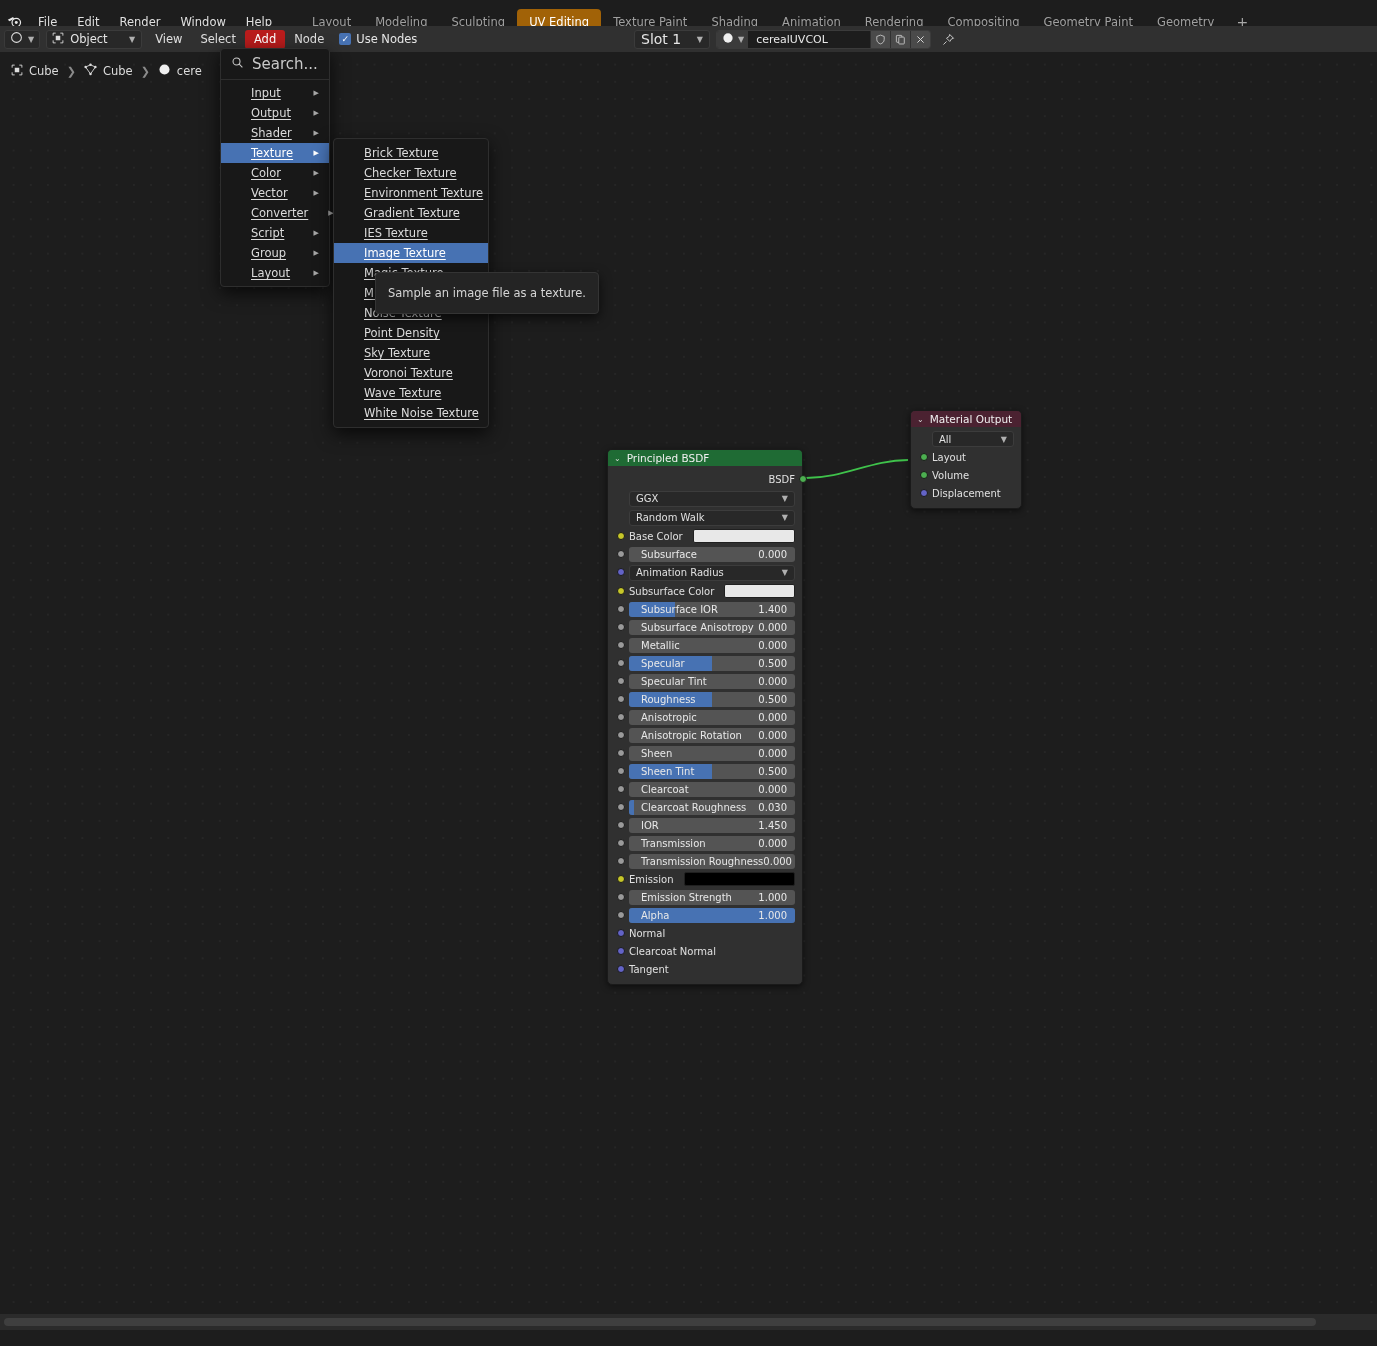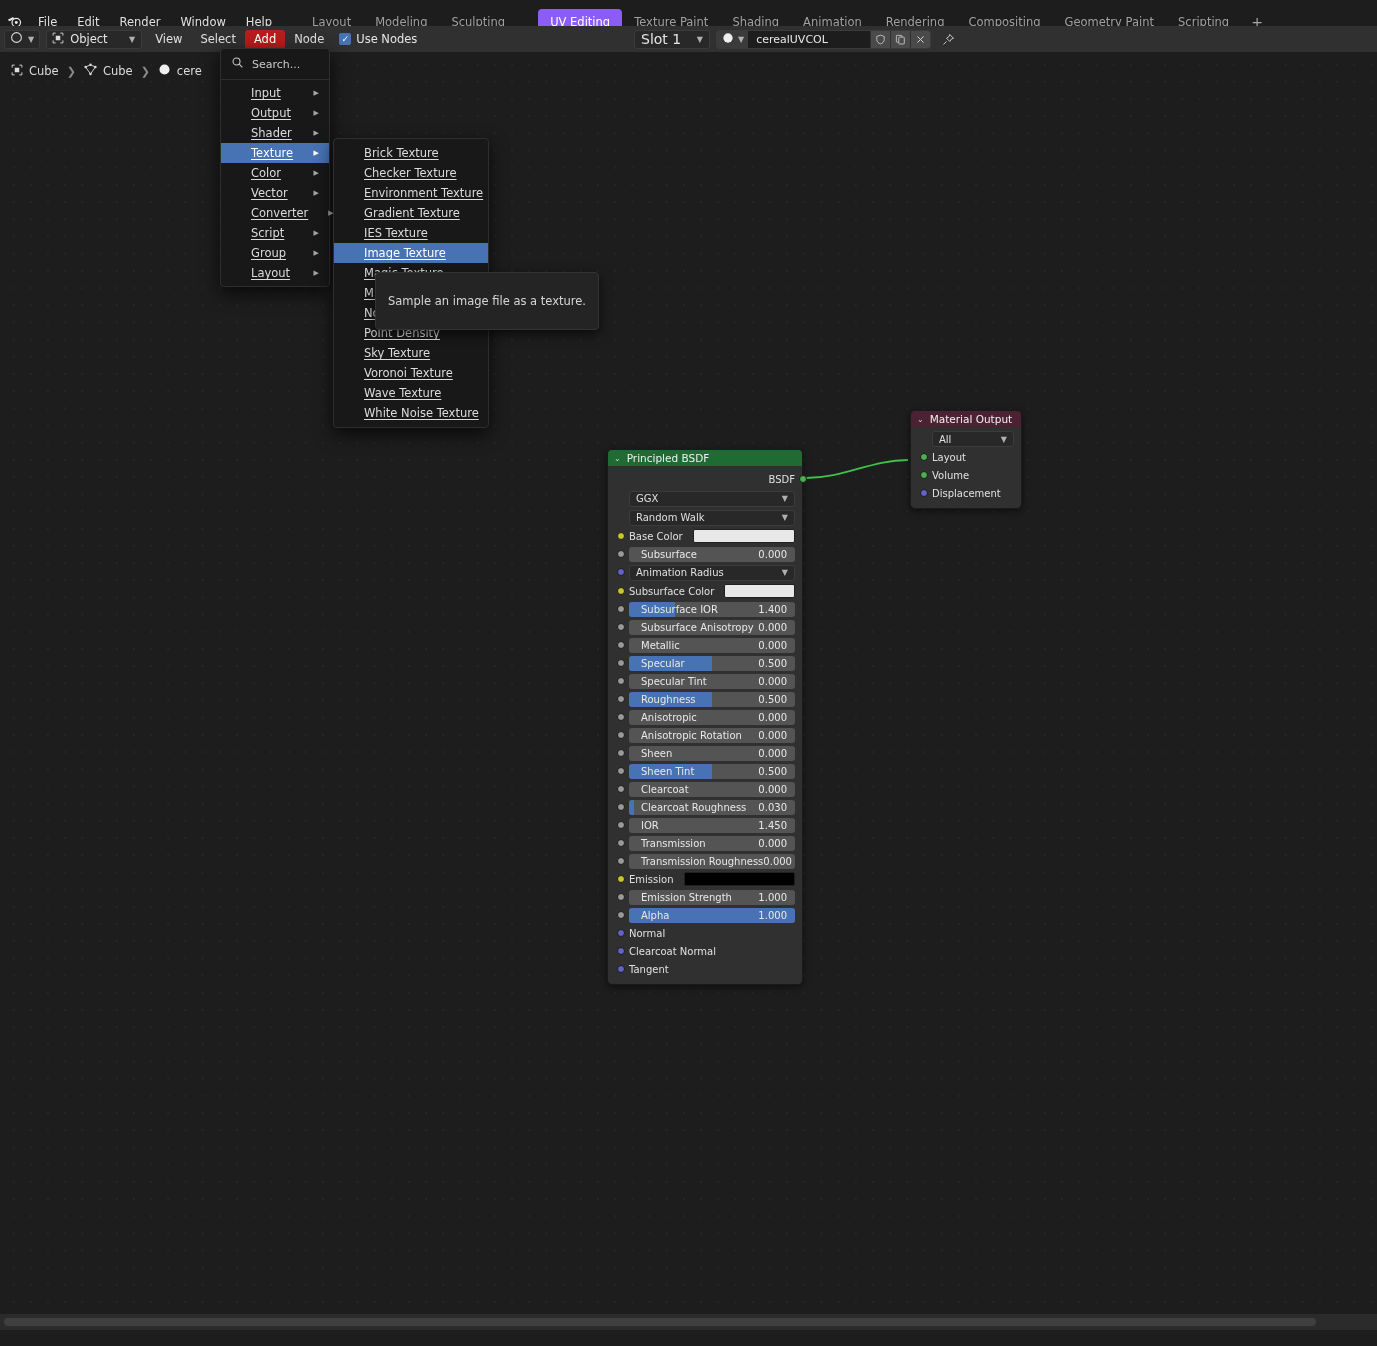--- a/index.html
+++ b/index.html
@@ -27,21 +27,21 @@
     padding: 0 10px; height: 20px; line-height: 20px;
     color: #e0e0e0; font-size: 11.5px; border-radius: 3px;
     white-space: nowrap; cursor: default;
   }
   .ws-tabs { display: flex; align-items: stretch; height: 26px; margin-left: 18px; }
   .ws-tab {
     padding: 0 12px; display: flex; align-items: center;
     color: #a0a0a0; font-size: 11.5px; white-space: nowrap;
     border-radius: 4px 4px 0 0;
   }
-  .ws-tab.active { background: #8b5cf6; color: #ffffff; margin-left: 21px; }
+  .ws-tab.active { background: #a16207; color: #ffffff; }
   .ws-plus { padding: 0 10px; display: flex; align-items: center; color: #a8a8a8; font-size: 14px; }
 
   
   .edheader {
     position: absolute; left: 0; top: 26px; width: 1377px; height: 26px;
     background: #303030; display: flex; align-items: center; padding-left: 4px;
   }
   .hdr-btn {
     display: flex; align-items: center; gap: 3px;
     height: 19px; padding: 0 5px; border-radius: 3px;
@@ -185,28 +185,28 @@
     padding: 0 10px 0 30px; font-size: 11.5px; color: #dcdcdc;
     white-space: nowrap; position: relative;
   }
   .mrow .sub-arrow {
     margin-left: auto; padding-left: 20px; font-size: 7px; color: #a5a5a5;
   }
   .mrow.sel { background: #4772b3; color: #ffffff; }
   .mrow.sel .sub-arrow { color: #ffffff; }
   .msearch {
     display: flex; align-items: center; gap: 8px; height: 24px;
-    padding: 0 10px; color: #c9c9c9; font-size: 11px;
+    padding: 0 10px; color: #c9c9c9; font-size: 15px;
   }
   .mdiv { height: 1px; background: #2e2e2e; margin: 3px 0; }
   .uline { text-decoration: underline; text-underline-offset: 2px; }
 
   .tooltip {
     position: absolute; background: #242424; border: 1px solid #343434;
-    border-radius: 4px; padding: 21px 12px; font-size: 11.5px; color: #d5d5d5;
+    border-radius: 4px; padding: 13px 12px; font-size: 11.5px; color: #d5d5d5;
     box-shadow: 0 4px 12px rgba(0,0,0,0.65); z-index: 60; white-space: nowrap;
   }
 
   .linksvg { position: absolute; left: 0; top: 0; pointer-events: none; }
 </style>
 </head>
 <body>
 
 <div class="app">
 
@@ -228,21 +228,21 @@
       <div class="ws-tab">Layout</div>
       <div class="ws-tab">Modeling</div>
       <div class="ws-tab">Sculpting</div>
       <div class="ws-tab active">UV Editing</div>
       <div class="ws-tab">Texture Paint</div>
       <div class="ws-tab">Shading</div>
       <div class="ws-tab">Animation</div>
       <div class="ws-tab">Rendering</div>
       <div class="ws-tab">Compositing</div>
       <div class="ws-tab">Geometry Paint</div>
-      <div class="ws-tab">Scripting</div>
+      <div class="ws-tab">Geometry</div>
       <div class="ws-plus">+</div>
     </div>
   </div>
 
   <div class="edheader">
     <div class="hdr-btn" style="margin-right:6px;">
       <span>
         <svg width="13" height="13" viewBox="0 0 16 16">
           <circle cx="8" cy="8" r="6" fill="none" stroke="#ddd" stroke-width="1.3"></circle>
           <path d="M8 2 A6 6 0 0 1 8 14 A4.3 4.3 0 0 0 8 2" fill="#ddd"></path>

